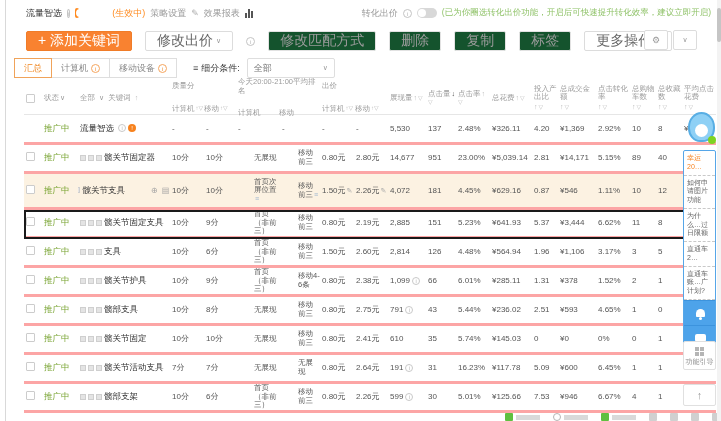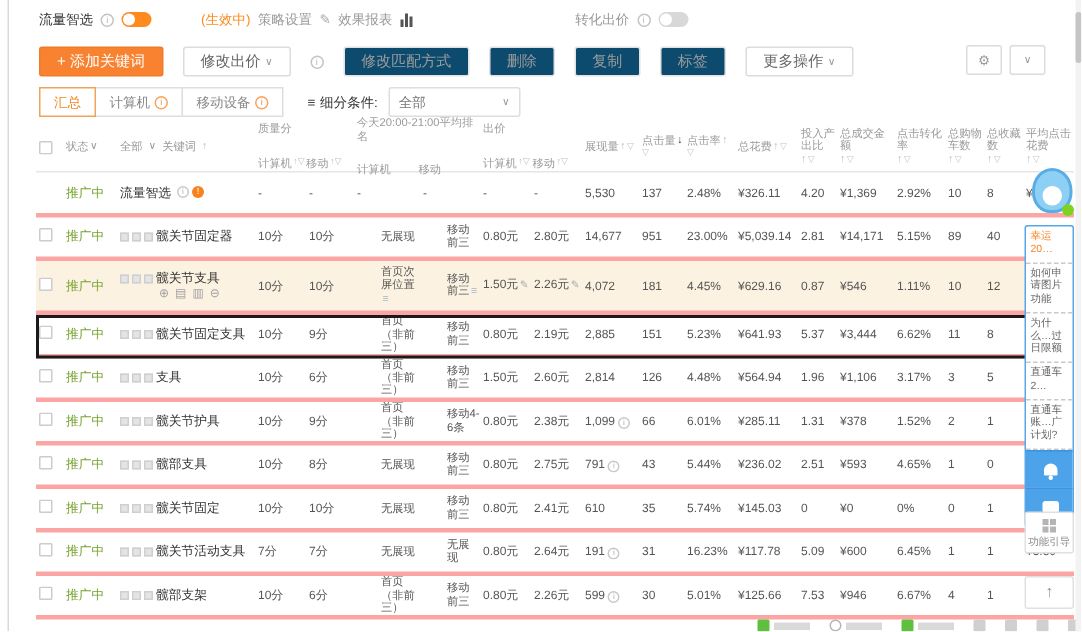--- a/index.html
+++ b/index.html
@@ -22,31 +22,31 @@
   .pencil { color:#aaa; font-size:9px; font-style:normal; }
   .pencil::before { content:"\270E"; }
   .chart-ic { display:inline-flex; align-items:flex-end; gap:1px; height:9px; }
   .chart-ic i { display:inline-block; width:2px; background:#555; }
   .chart-ic i:nth-child(1){height:5px} .chart-ic i:nth-child(2){height:9px} .chart-ic i:nth-child(3){height:7px}
   .tb-right { display:flex; align-items:center; gap:5px; margin-left:104px; }
   .tb-tip { color:#8fc268; font-size:8.5px; }
 
   
   .toolbar { position:absolute; left:26px; top:30px; right:24px; height:22px; display:flex; align-items:center; gap:13px; }
-  .btn { height:20px; padding:0 11px; font-size:10px; border-radius:2px; display:inline-flex; align-items:center; gap:3px; white-space:nowrap; cursor:default; }
+  .btn { height:20px; padding:0 11px; font-size:14px; border-radius:2px; display:inline-flex; align-items:center; gap:3px; white-space:nowrap; cursor:default; }
   .btn-primary { background:#f98230; color:#fff; border:1px solid #f07c28; }
   .btn-outline { background:#fff; color:#666; border:1px solid #dcdcdc; }
-  .btn-gray { background:#0c4a6e; color:#9b9b9b; border:1px solid #e2e2e2; }
+  .btn-gray { background:#14532d; color:#9b9b9b; border:1px solid #e2e2e2; }
   .car { font-style:normal; font-size:7px; color:#999; }
   .car::before { content:"\2228"; }
   .tool-right { position:absolute; right:0; top:0; display:flex; gap:5px; }
   .sq-btn { width:24px; height:20px; border:1px solid #dcdcdc; border-radius:2px; background:#fff; display:flex; align-items:center; justify-content:center; color:#9a9a9a; font-size:9px; }
 
   
-  .filterbar { position:absolute; left:26px; top:58px; right:24px; height:20px; display:flex; align-items:center; font-size:9px; color:#666; }
+  .filterbar { position:absolute; left:14px; top:58px; right:24px; height:20px; display:flex; align-items:center; font-size:9px; color:#666; }
   .chipgroup { display:flex; }
   .chip { height:20px; padding:0 9px; border:1px solid #dedede; display:inline-flex; align-items:center; gap:3px; color:#888; background:#fff; margin-left:-1px; }
   .chip:first-child { margin-left:0; }
   .chip.sel { border-color:#f0a35a; color:#f0861e; position:relative; z-index:1; }
   .inf.orange { border-color:#f5a55e; color:#f08a2a; }
   .fico { font-style:normal; color:#444; font-size:9px; margin:0 3px 0 16px; }
   .fico::before { content:"\2261"; }
   .flabel { color:#333; font-weight:normal; }
   .select { margin-left:7px; width:88px; height:20px; border:1px solid #dedede; border-radius:2px; display:flex; align-items:center; justify-content:space-between; padding:0 6px; color:#777; background:#fff; }
 
@@ -76,21 +76,21 @@
   .tr--hl { height:36px; background:#fcf2e2; }
   .tr--sel { outline:2px solid #1a1a1a; outline-offset:-2px; z-index:2; }
   .td { font-size:8px; color:#555; padding-left:2px; line-height:1.15; overflow:hidden; white-space:nowrap; }
   .td.wrap { white-space:normal; font-size:7.5px;margin-left:16px; }
   .st { color:#76a22e; font-size:8.5px; }
   .kw { display:flex; align-items:center; gap:2px; white-space:nowrap; }
   .kwline { display:flex; align-items:center; gap:2px; }
   .kt { color:#333; font-size:8.5px; }
   .sq { display:inline-flex; gap:2px; }
   .sq i { display:inline-block; width:6px; height:6px; background:#e4e4e4; border:1px solid #cfcfcf; }
-  .tr--hl .kw { flex-direction:column; align-items:flex-start; justify-content:center; gap:0; }
+  .tr--hl .kw { flex-direction:row; align-items:flex-start; justify-content:center; gap:0; }
   .acts { display:flex; gap:4px; font-size:8px; color:#a3a3a3; padding-left:26px; }
   .acts em { font-style:normal; }
   .lic { font-style:normal; color:#9db7cf; font-size:7px; margin-left:1px; }
   .pic { font-style:normal; color:#a8a8a8; font-size:7px; margin-left:1px; }
   .iic { font-style:normal; display:inline-block; width:8px; height:8px; border:1px solid #c9c9c9; border-radius:50%; font-size:5.5px; line-height:7px; text-align:center; color:#b3b3b3; margin-left:2px; }
   .iic::before { content:"i"; }
   .obadge { display:inline-block; width:8px; height:8px; border-radius:50%; background:#f7821e; color:#fff; font-size:6px; line-height:8px; text-align:center; font-style:normal; }
   .obadge::before { content:"!"; }
 
   
@@ -142,20 +142,21 @@
         <i></i>
         <i></i>
         <i></i>
       </span>
     <span class="tb-right">
       <span class="tb-link">转化出价</span>
       <i class="inf"></i>
       <span class="toggle off">
           <span class="knob"></span>
         </span>
+      <span class="tb-tip">(已为你圈选转化出价功能，开启后可快速提升转化效率，建议立即开启)</span>
     </span>
   </div>
 
   <div class="toolbar">
     <span class="btn btn-primary">+ 添加关键词</span>
     <span class="btn btn-outline">
         <span>修改出价</span>
         <i class="car"></i>
       </span>
     <i class="inf"></i>

